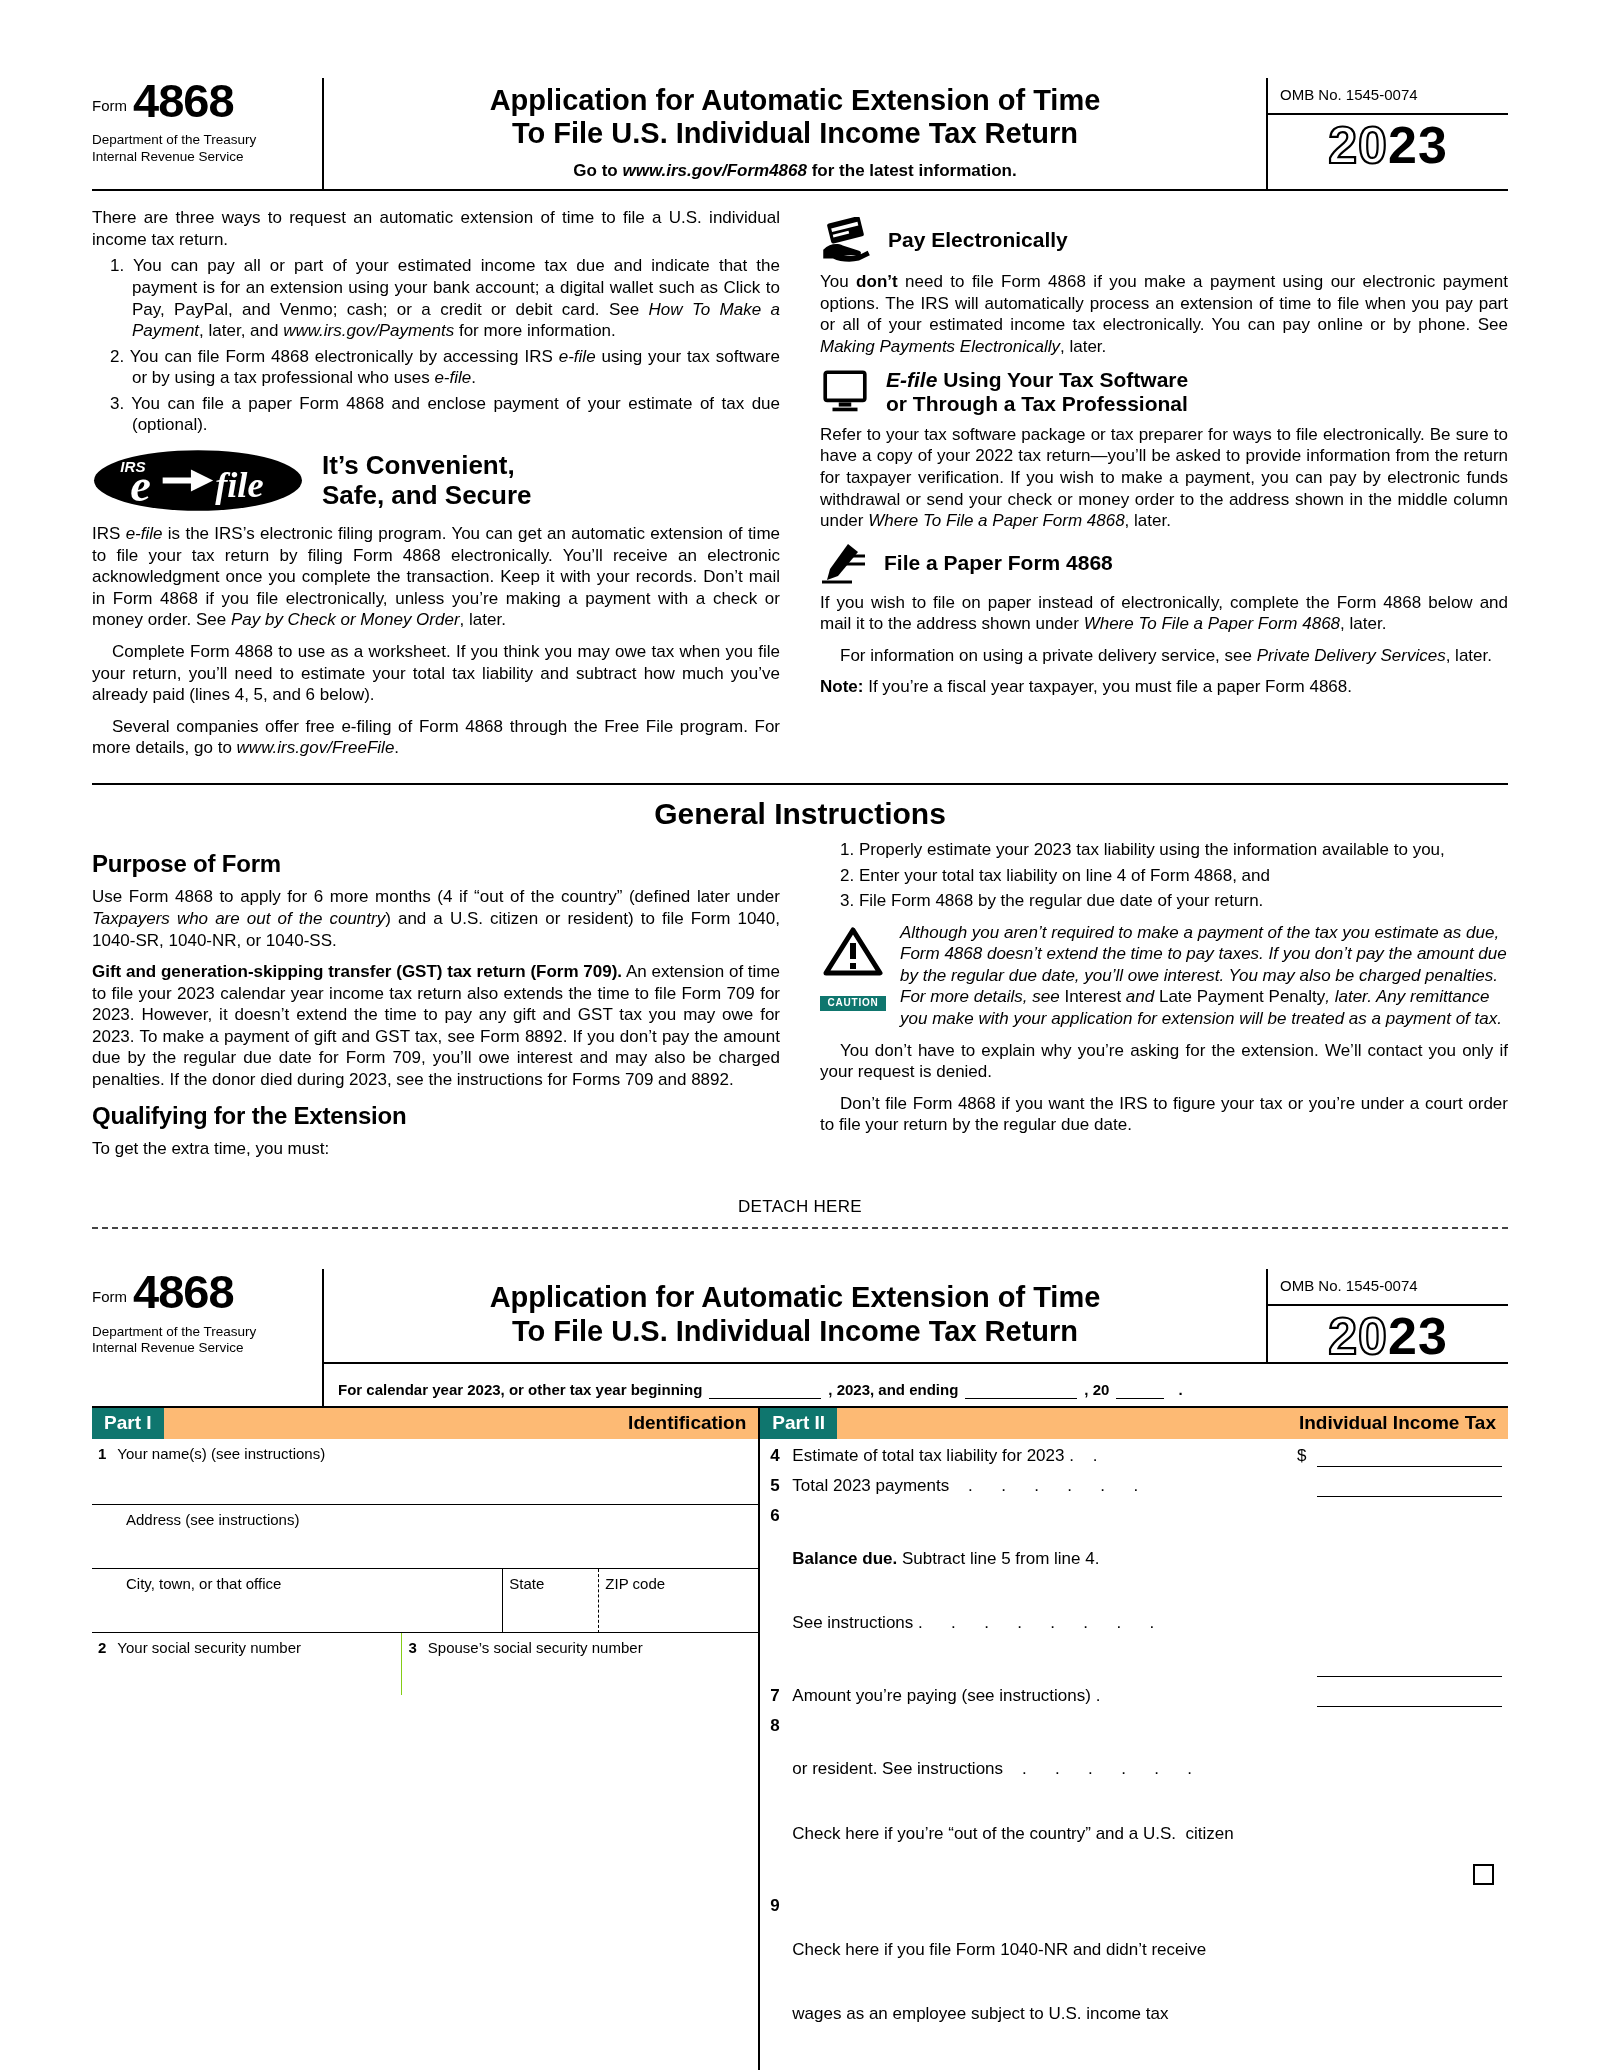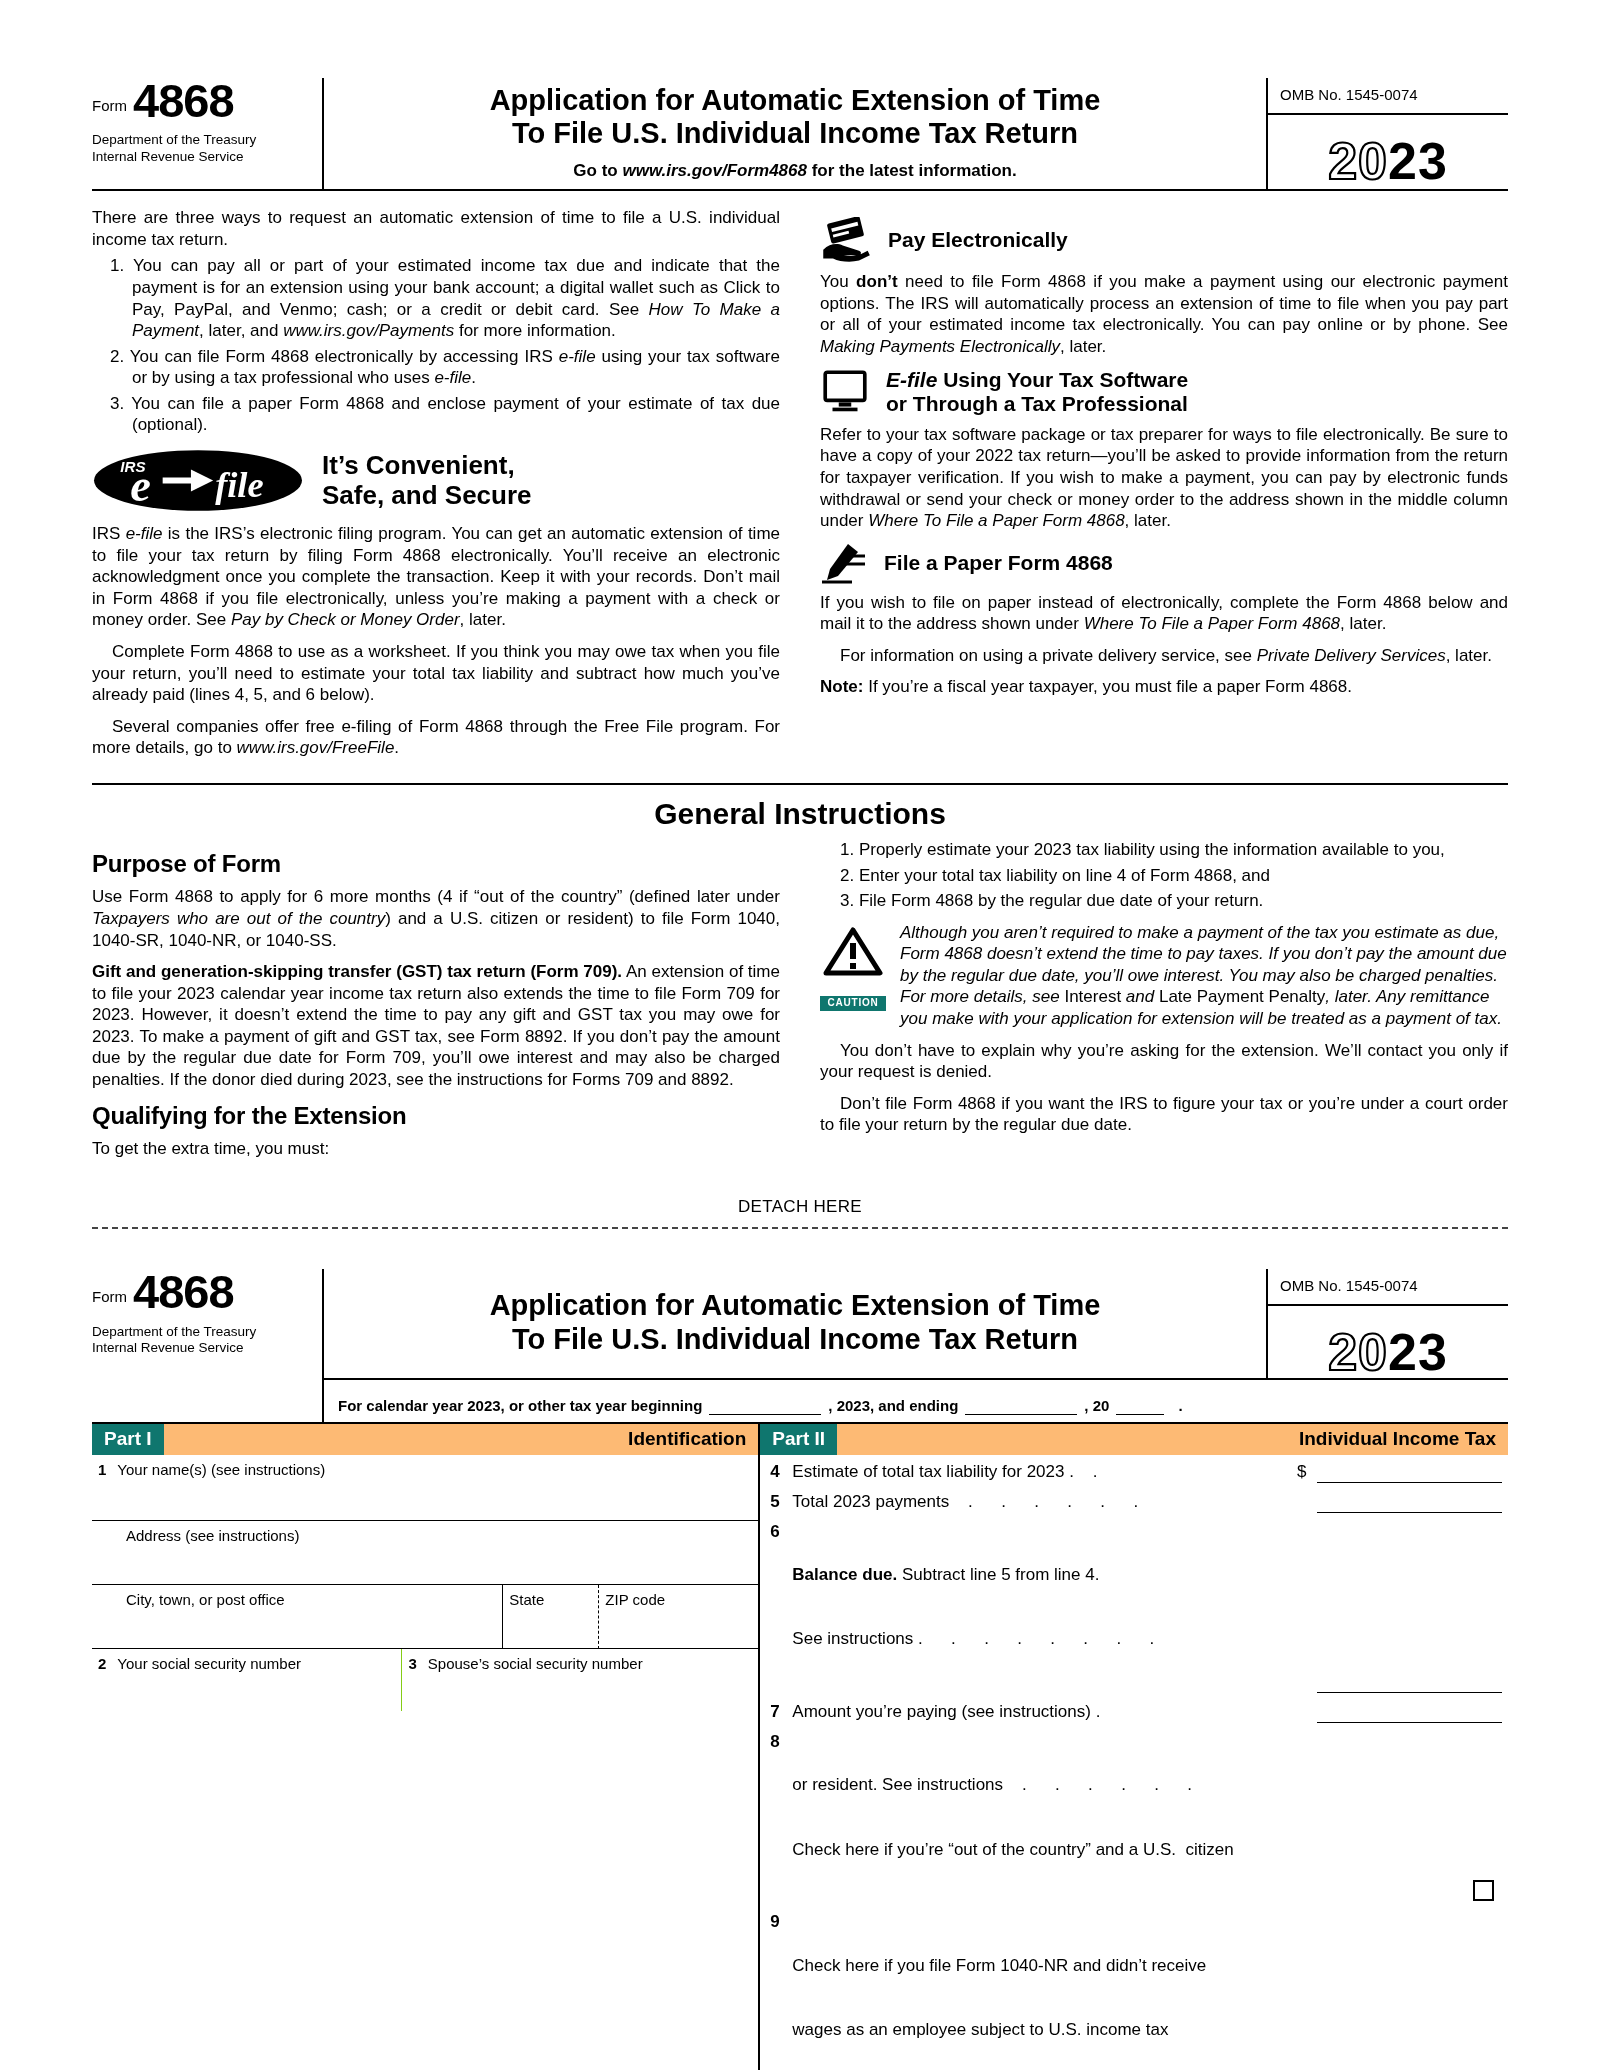--- a/index.html
+++ b/index.html
@@ -13,21 +13,21 @@
   
   .form-header { display:flex; border-bottom:2px solid #000; }
   .fh-left { width:232px; flex:0 0 232px; border-right:2px solid #000; padding:2px 12px 6px 0; }
   .form-line { display:flex; align-items:flex-end; gap:6px; }
   .form-word { font-size:15px; padding-bottom:7px; }
   .form-num  { font-size:47px; font-weight:700; line-height:0.9; letter-spacing:-1px; }
   .dept { font-size:13.5px; line-height:1.25; margin-top:10px; }
   .fh-center { flex:1; padding:6px 18px 8px; text-align:center; }
   .form-title { font-size:29px; font-weight:700; line-height:1.15; }
   .goto-line { font-size:17px; margin-top:9px; }
-  .fh-right { width:242px; flex:0 0 242px; border-left:2px solid #000; display:flex; flex-direction:column;gap:16px; }
+  .fh-right { width:242px; flex:0 0 242px; border-left:2px solid #000; display:flex; flex-direction:column; }
   .omb { font-size:15px; padding:7px 6px 9px 12px; border-bottom:2px solid #000; }
   .year { font-size:52px; font-weight:700; text-align:center; padding-top:4px; letter-spacing:1px; line-height:1.0; }
   .yr-o { color:#fff; -webkit-text-stroke:2.2px #000; text-shadow:0 0 1px #000; }
   .yr-s { color:#000; }
 
   
   .two-col { display:flex; gap:40px; margin-top:16px; }
   .col { flex:1; min-width:0; }
   .para { margin-bottom:10px; text-align:justify; }
   .indent { text-indent:20px; }
@@ -288,21 +288,21 @@
             <span class="f-num">1</span><span>Your name(s) (see instructions)</span>
           </div>
         </div>
         <div class="f-field f-addr">
           <div class="f-label f-label-ind">
             <span>Address (see instructions)</span>
           </div>
         </div>
         <div class="f-row">
           <div class="f-field f-city">
-            <div class="f-label f-label-ind"><span>City, town, or post office</span></div>
+            <div class="f-label f-label-ind"><span>City, town, or that office</span></div>
           </div>
           <div class="f-field f-state">
             <div class="f-label"><span>State</span></div>
           </div>
           <div class="f-field f-zip">
             <div class="f-label"><span>ZIP code</span></div>
           </div>
         </div>
         <div class="f-row f-ssn-row">
           <div class="f-field f-ssn">

